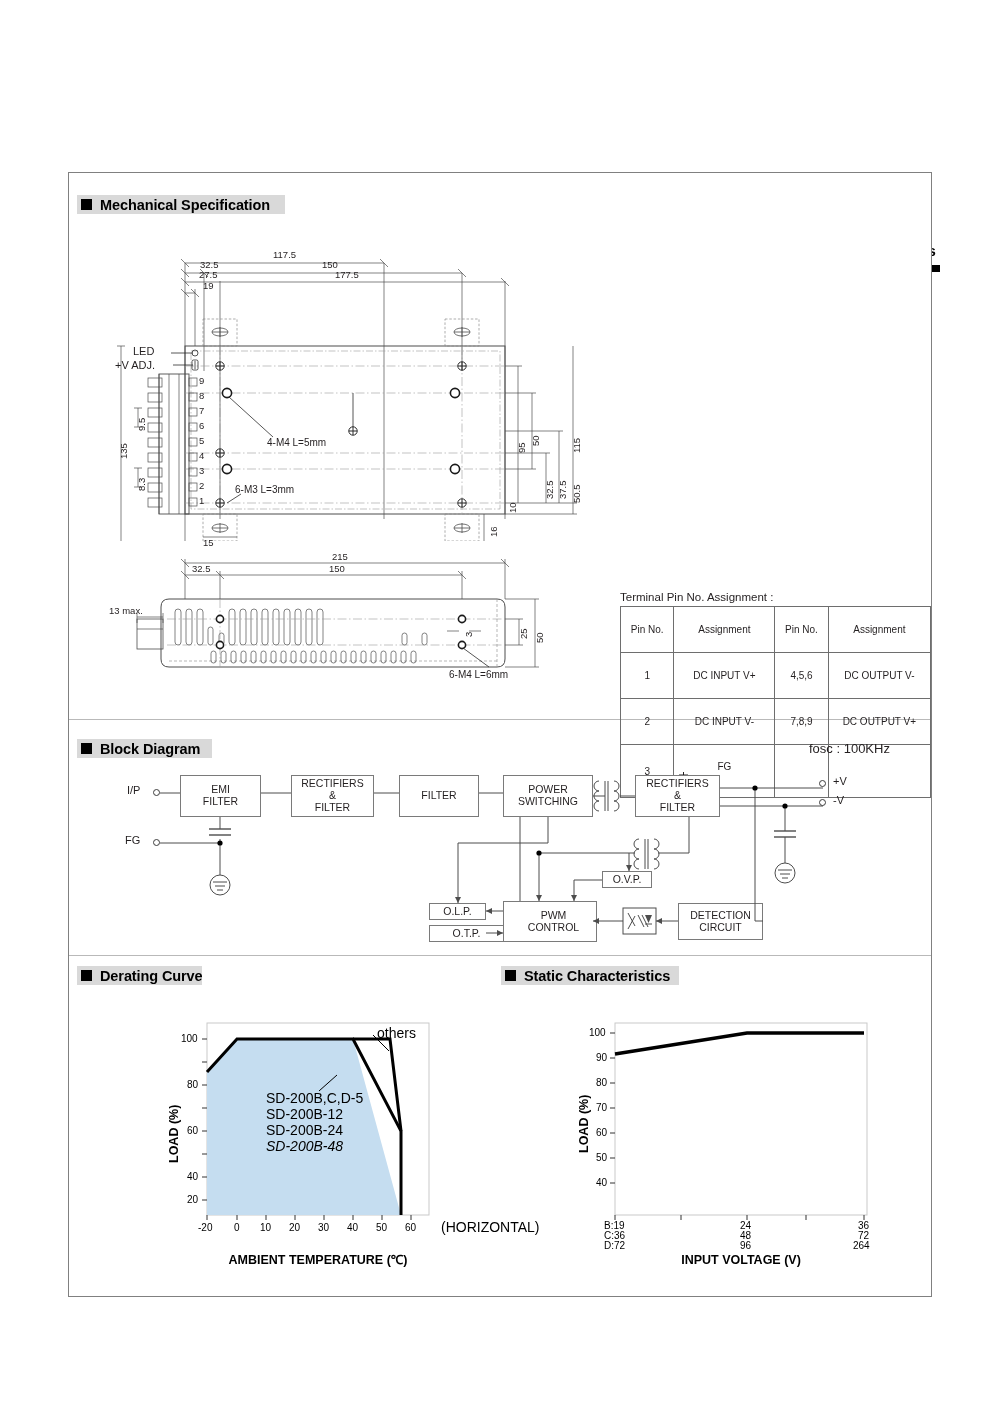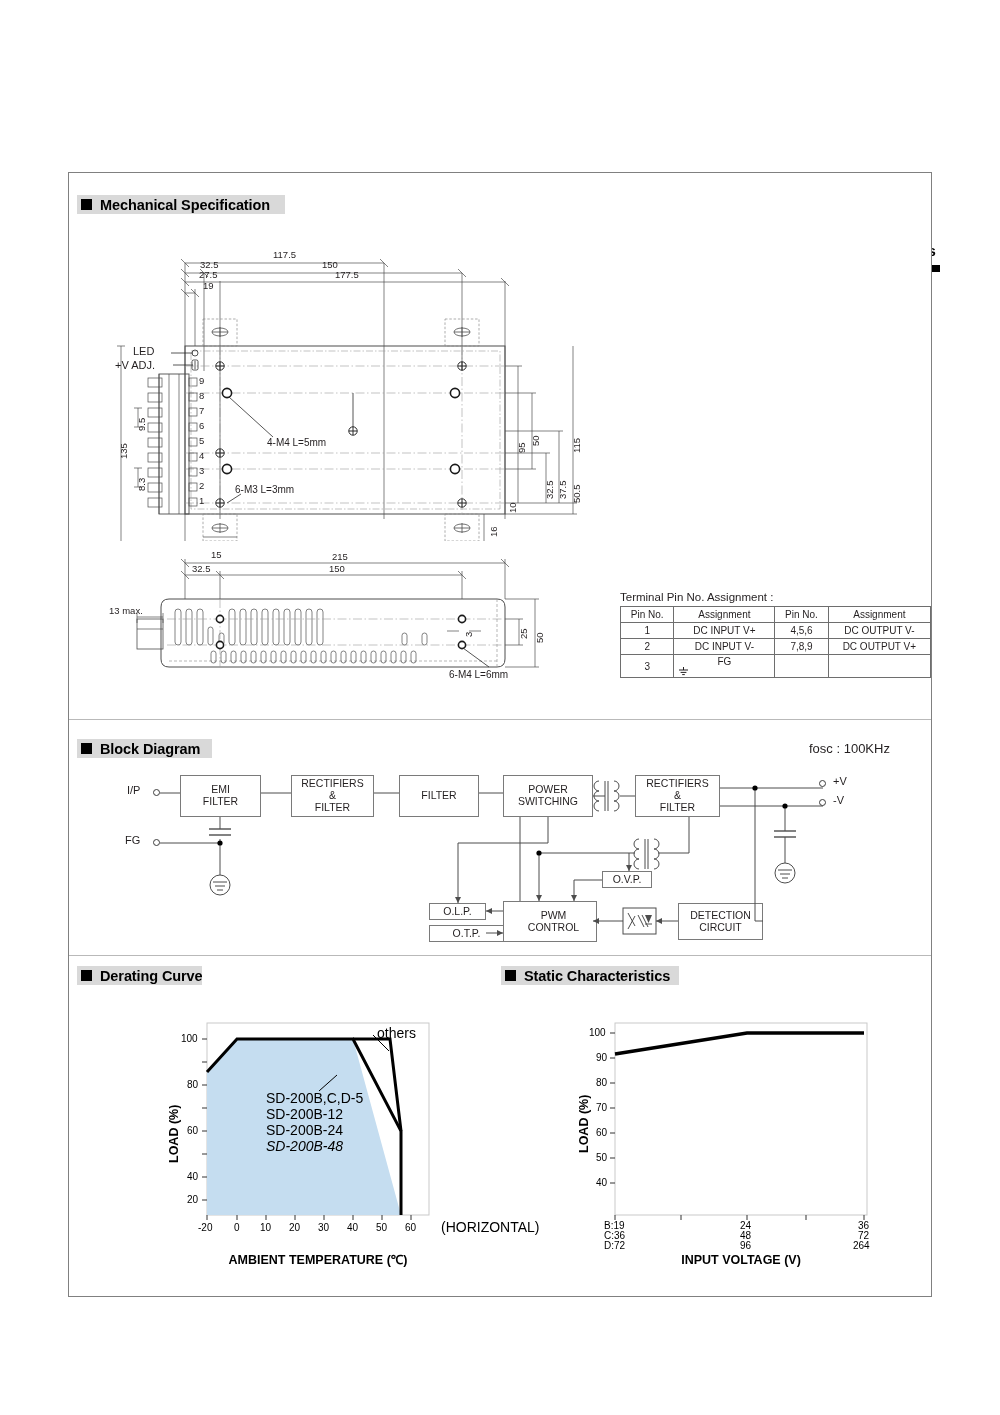--- a/index.html
+++ b/index.html
@@ -57,21 +57,21 @@
   .dimv { position:absolute; font-size:9.5px; color:#231f20; white-space:nowrap;
           transform-origin:0 0; transform:rotate(-90deg); }
   .lbl { position:absolute; font-size:10px; color:#231f20; white-space:nowrap; }
 
   
   #pintable-wrap { position:absolute; left:551px; top:418px; }
   #pintable-cap { font-size:11.5px; color:#231f20; margin-bottom:3px; }
   table.pintbl { border-collapse:collapse; }
   table.pintbl td {
     border:1px solid #6e6e6e; font-size:10px; color:#231f20;
-    text-align:center; padding:1px 4px; height:13px; white-space:nowrap;
+    text-align:center; padding:16px 4px; height:13px; white-space:nowrap;
   }
   td.c-pin  { width:46px; }
   td.c-asg  { width:96px; }
 
   
   .bd-box {
     position:absolute; border:1px solid #7a7a7a; background:#fff;
     display:flex; align-items:center; justify-content:center;
     font-size:10.5px; color:#231f20; text-align:center; line-height:1.13;
     box-sizing:border-box;
@@ -293,21 +293,21 @@
       <div class="dimv" style="left:29px; top:250px;">8.3</div>
 
       <div class="dimv" style="left:409px; top:212px;">95</div>
       <div class="dimv" style="left:423px; top:205px;">50</div>
       <div class="dimv" style="left:464px; top:212px;">115</div>
       <div class="dimv" style="left:437px; top:258px;">32.5</div>
       <div class="dimv" style="left:450px; top:258px;">37.5</div>
       <div class="dimv" style="left:464px; top:262px;">50.5</div>
       <div class="dimv" style="left:400px; top:272px;">10</div>
       <div class="dimv" style="left:381px; top:296px;">16</div>
-      <div class="dim" style="left:104px; top:296px;margin-top:12px;">15</div>
+      <div class="dim" style="left:96px; top:296px;">15</div>
 
       <div class="lbl" style="left:26px; top:104px; font-size:11px;">LED</div>
       <div class="lbl" style="left:8px; top:118px; font-size:11px;">+V ADJ.</div>
 
       <div class="lbl" style="left:160px; top:196px;">4-M4 L=5mm</div>
       <div class="lbl" style="left:128px; top:243px;">6-M3 L=3mm</div>
 
       <div class="dim" style="left:92px; top:134px;">9</div>
       <div class="dim" style="left:92px; top:149px;">8</div>
       <div class="dim" style="left:92px; top:164px;">7</div>

